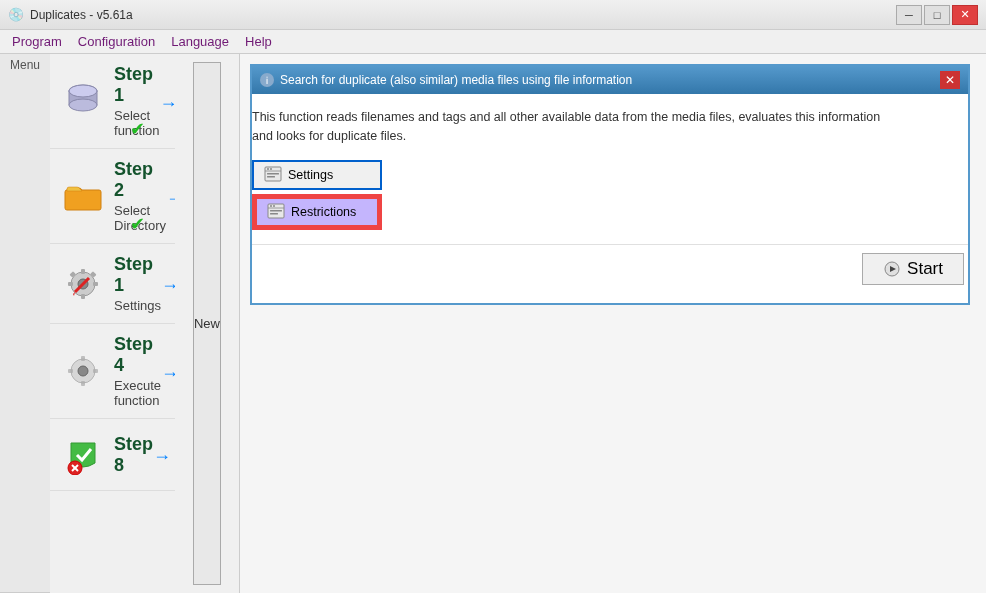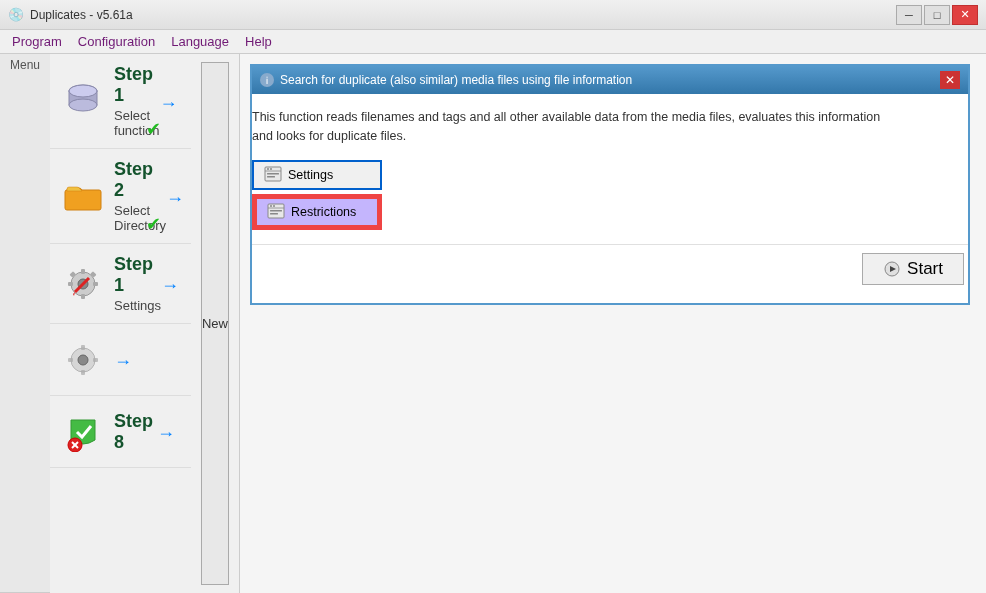--- a/index.html
+++ b/index.html
@@ -133,21 +133,21 @@
     }
     .step-check {
       position: absolute;
       bottom: 8px;
       right: 30px;
       font-size: 18px;
     }
     .check-green { color: #22bb22; }
 
     .sidebar-new-btn {
-      margin: 8px 10px;
+      margin: 8px 18px;
       padding: 18px 0;
       background: #e8e8e8;
       border: 1px solid #aaa;
       cursor: pointer;
       text-align: center;
       font-size: 13px;
       color: #333;
     }
 
     
@@ -346,20 +346,24 @@
         <div class="step-icon">
           <svg width="40" height="40" viewBox="0 0 40 40">
             <circle cx="20" cy="20" r="12" fill="#cccccc" stroke="#999" stroke-width="1" opacity="0.7"></circle>
             <circle cx="20" cy="20" r="5" fill="#888888" stroke="#666" stroke-width="1"></circle>
             <rect x="18" y="5" width="4" height="5" rx="1" fill="#aaaaaa" opacity="0.7"></rect>
             <rect x="18" y="30" width="4" height="5" rx="1" fill="#aaaaaa" opacity="0.7"></rect>
             <rect x="5" y="18" width="5" height="4" rx="1" fill="#aaaaaa" opacity="0.7"></rect>
             <rect x="30" y="18" width="5" height="4" rx="1" fill="#aaaaaa" opacity="0.7"></rect>
           </svg>
         </div>
+        <div class="step-text">
+          <div class="step-title">Step 4</div>
+          <div class="step-subtitle">Execute function</div>
+        </div>
         <span class="step-arrow">→</span>
       </div>
 
       <div class="step-item">
         <div class="step-icon">
           <svg width="40" height="40" viewBox="0 0 40 40">
 
             <path d="M8 8 L32 8 L32 28 Q20 36 8 28 Z" fill="#44bb44" stroke="#339933" stroke-width="1"></path>
             <polyline points="14,20 19,25 28,14" stroke="white" stroke-width="3" fill="none"></polyline>
 

